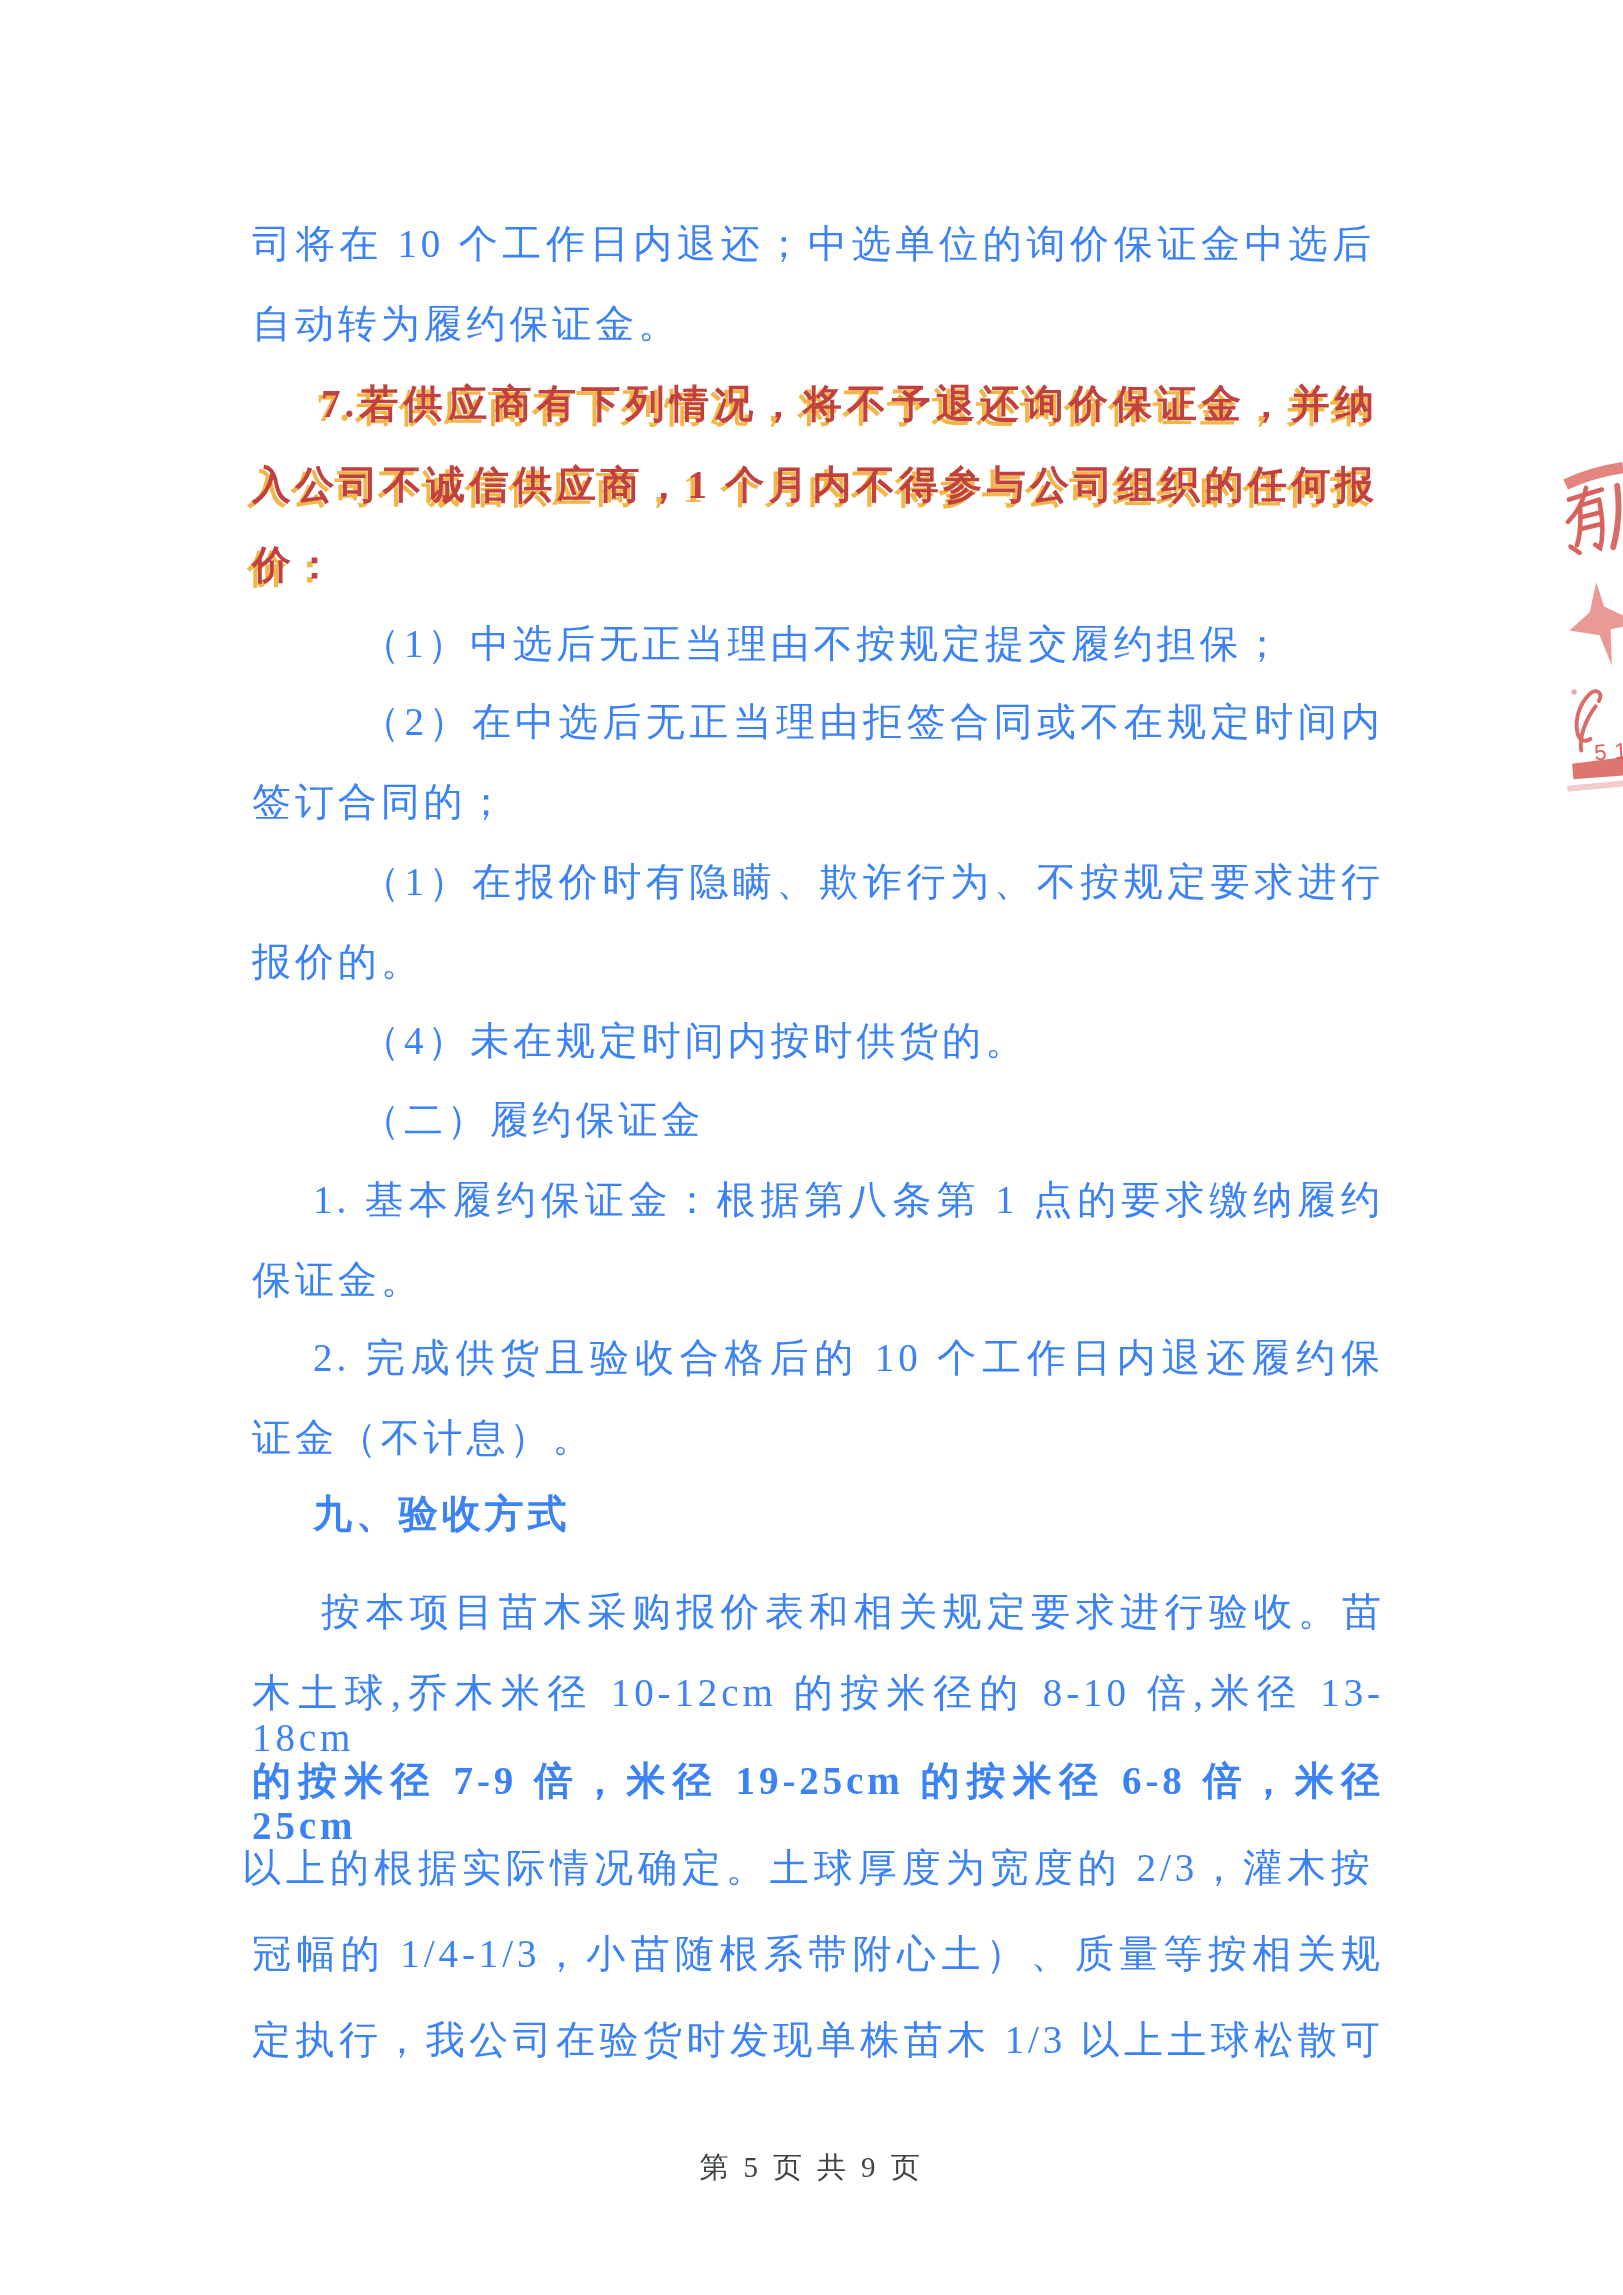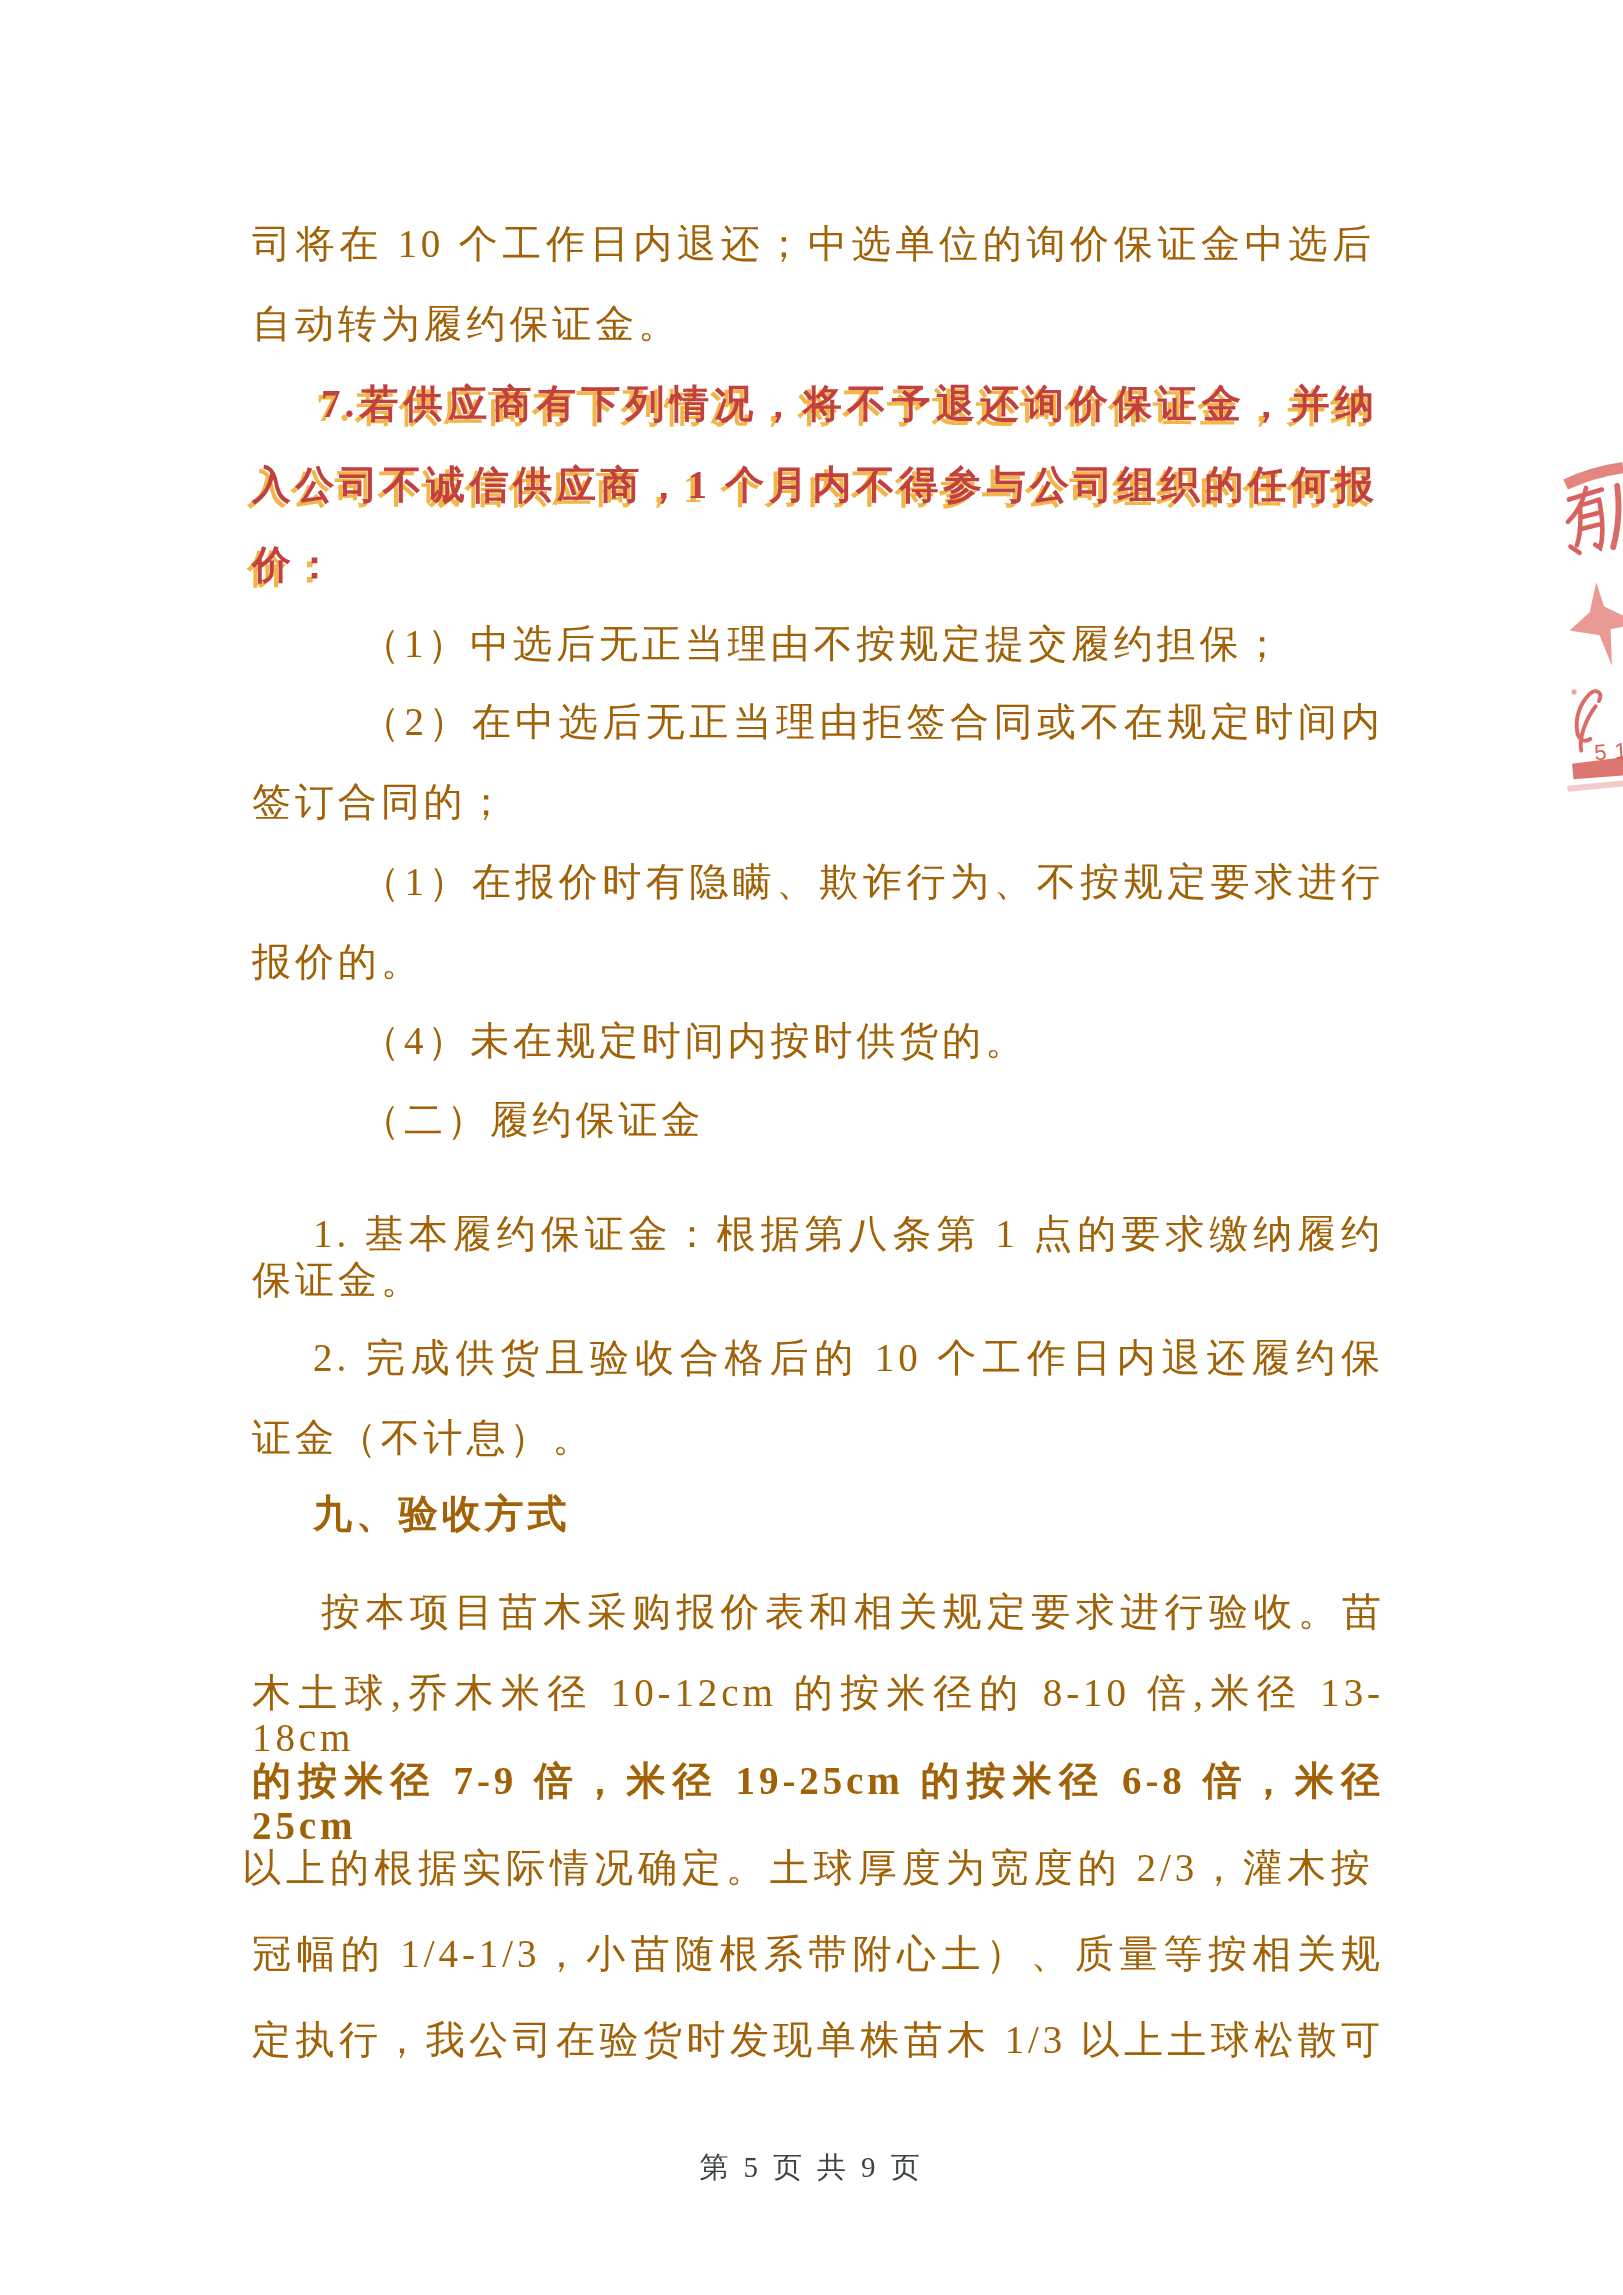--- a/index.html
+++ b/index.html
@@ -7,21 +7,21 @@
     position:relative;
     width:1623px;height:2295px;
     background:#ffffff;
     overflow:hidden;
     font-family:"Liberation Serif", serif;
   }
   .line{
     position:absolute;
     font-size:39px;
     line-height:45px;
-    color:#a16207;
+    color:#3b82f6;
     letter-spacing:3.9px;
     white-space:nowrap;
   }
   .just{
     white-space:normal;
     text-align:justify;
     text-align-last:justify;
   }
   .red{
     color:#c2413f;
@@ -53,21 +53,21 @@
   <div class="line just red" style="top:381px;left:321px;width:1057px;">7.若供应商有下列情况，将不予退还询价保证金，并纳</div>
   <div class="line just red" style="top:462px;left:252px;width:1126px;">入公司不诚信供应商，1 个月内不得参与公司组织的任何报</div>
   <div class="line red" style="top:542px;left:252px;">价：</div>
   <div class="line" style="top:621px;left:361px;">（1）中选后无正当理由不按规定提交履约担保；</div>
   <div class="line just" style="top:699px;left:361px;width:1023px;">（2）在中选后无正当理由拒签合同或不在规定时间内</div>
   <div class="line" style="top:779px;left:252px;text-align:right;">签订合同的；</div>
   <div class="line just" style="top:859px;left:361px;width:1023px;">（1）在报价时有隐瞒、欺诈行为、不按规定要求进行</div>
   <div class="line" style="top:939px;left:252px;">报价的。</div>
   <div class="line" style="top:1018px;left:361px;">（4）未在规定时间内按时供货的。</div>
   <div class="line" style="top:1097px;left:361px;">（二）履约保证金</div>
-  <div class="line just" style="top:1211px;left:313px;width:1071px;">1. 基本履约保证金：根据第八条第 1 点的要求缴纳履约</div>
+  <div class="line just" style="top:1177px;left:313px;width:1071px;">1. 基本履约保证金：根据第八条第 1 点的要求缴纳履约</div>
   <div class="line" style="top:1257px;left:252px;">保证金。</div>
   <div class="line just" style="top:1335px;left:313px;width:1071px;">2. 完成供货且验收合格后的 10 个工作日内退还履约保</div>
   <div class="line" style="top:1415px;left:252px;">证金（不计息）。</div>
   <div class="line bold" style="top:1491px;left:313px;">九、验收方式</div>
   <div class="line just" style="top:1589px;left:321px;width:1064px;">按本项目苗木采购报价表和相关规定要求进行验收。苗</div>
   <div class="line just" style="top:1670px;left:252px;width:1132px;">木土球,乔木米径 10-12cm 的按米径的 8-10 倍,米径 13-18cm</div>
   <div class="line just" style="top:1758px;left:252px;width:1132px;font-weight:bold;">的按米径 7-9 倍，米径 19-25cm 的按米径 6-8 倍，米径 25cm</div>
   <div class="line just" style="top:1845px;left:242px;width:1132px;">以上的根据实际情况确定。土球厚度为宽度的 2/3，灌木按</div>
   <div class="line just" style="top:1931px;left:252px;width:1132px;">冠幅的 1/4-1/3，小苗随根系带附心土）、质量等按相关规</div>
   <div class="line just" style="top:2017px;left:252px;width:1132px;">定执行，我公司在验货时发现单株苗木 1/3 以上土球松散可</div>

